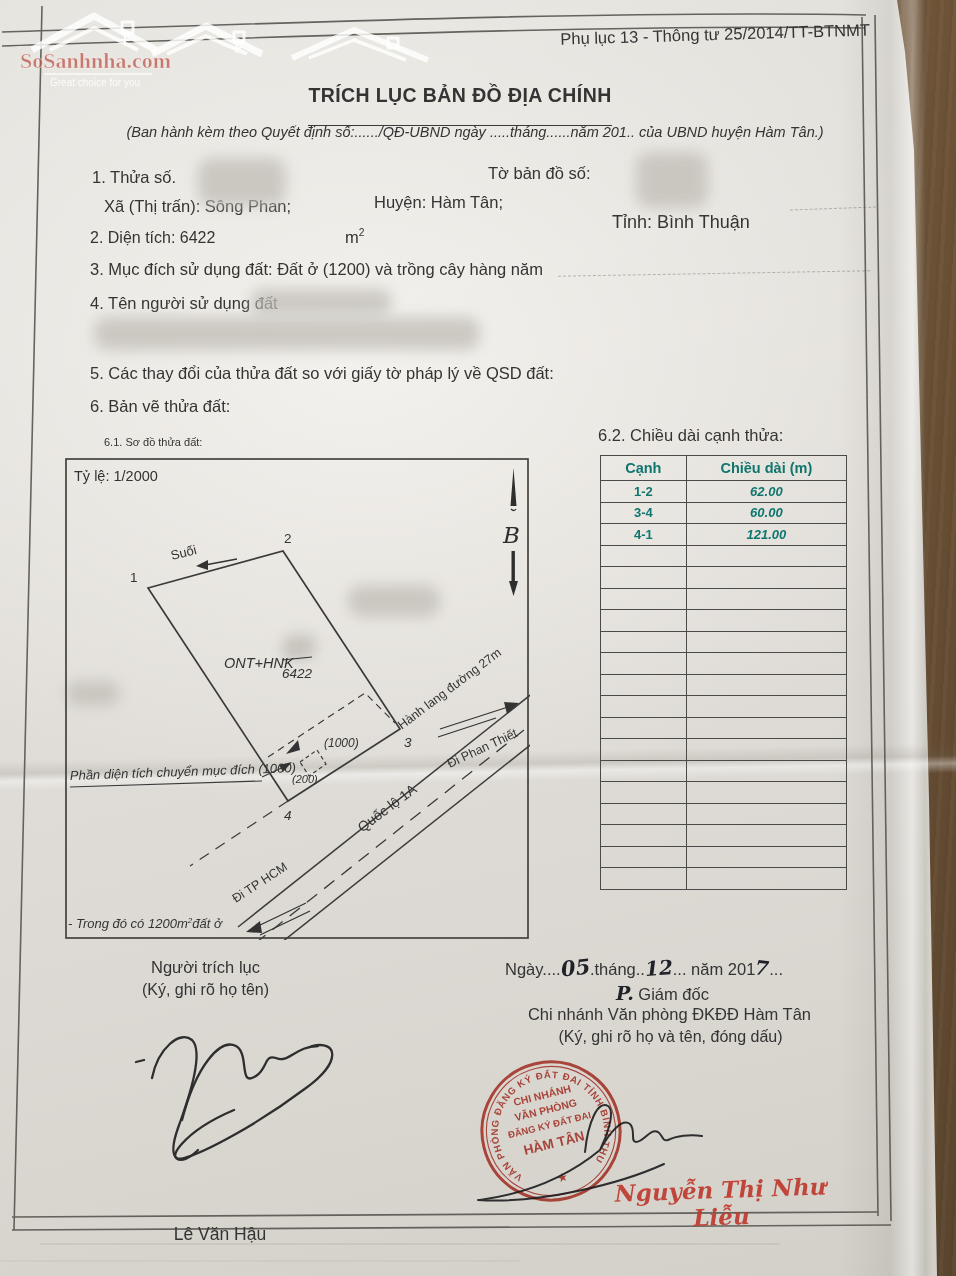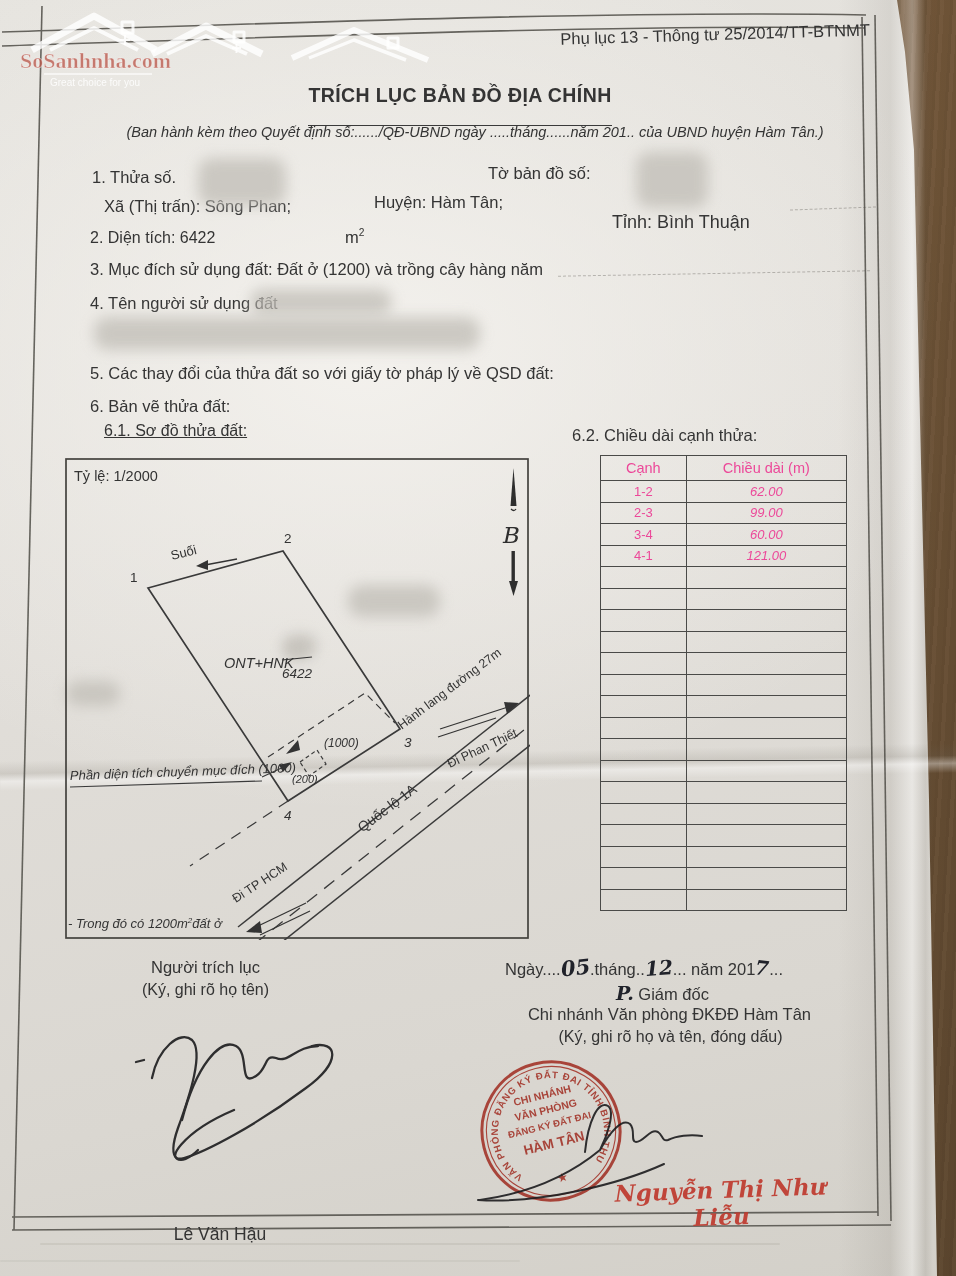--- a/index.html
+++ b/index.html
@@ -30,22 +30,22 @@
   .txt{position:absolute;white-space:nowrap;color:var(--ink);}
   .it{font-style:italic;text-align:center;}
   .ctr{text-align:center;}
   .hw{font-family:"DejaVu Serif",serif;font-style:italic;font-weight:bold;color:#20222a;}
   .blur-patch{position:absolute;background:#c2bfb8;filter:blur(7px);border-radius:14px;opacity:.78;}
   .dotline{position:absolute;border-top:1.5px dashed rgba(80,78,72,0.35);}
   sup{font-size:.62em;}
   
   .edge-table{position:absolute;left:600px;top:455px;width:247px;border-collapse:collapse;
     border:1.6px solid #3c3c3c;background:transparent;}
-  .edge-table th,.edge-table td{border:1.1px solid #4a4a48;font-weight:normal;
-    text-align:center;padding:0;font-size:13px;color:#ec4899;}
+  .edge-table th,.edge-table td{border:1.1px solid #4a4a48;font-weight:bold;
+    text-align:center;padding:0;font-size:13px;color:#0f766e;}
   .edge-table th{height:24px;font-size:14.5px;}
   .edge-table td{height:20.5px;}
   .edge-table td.val{font-style:italic;margin-top:23px;}
   .edge-table col.c1{width:86px;} .edge-table col.c2{width:161px;}
   
   .red-name{position:absolute;left:596px;top:1176px;width:250px;text-align:center;
     font-family:"DejaVu Serif",serif;font-style:italic;font-weight:bold;font-size:23px;
     color:var(--stamp);transform:rotate(-2deg);opacity:.92;}
   .wm-text{font-family:"Liberation Serif",serif;font-weight:bold;}
 </style>
@@ -81,22 +81,22 @@
 <div class="txt" style="left:374px;top:193px;font-size:16.5px;">Huyện: Hàm Tân;</div>
 <div class="txt" style="left:612px;top:189px;font-size:18px;margin-top:23px;">Tỉnh:  Bình Thuận</div>
 <div class="txt" style="left:90px;top:229px;font-size:16px;">2. Diện tích: 6422</div>
 <div class="txt" style="left:336px;top:227px;font-size:16.5px;margin-left:9px;">
   <span>m</span><sup>2</sup>
 </div>
 <div class="txt" style="left:90px;top:260px;font-size:16.5px;">3. Mục đích sử dụng đất:  Đất ở (1200) và trồng cây hàng năm</div>
 <div class="txt" style="left:90px;top:294px;font-size:16.5px;">4. Tên người sử dụng đất</div>
 <div class="txt" style="left:90px;top:364px;font-size:16.5px;">5. Các thay đổi của thửa đất so với giấy tờ pháp lý về QSD đất:</div>
 <div class="txt" style="left:90px;top:397px;font-size:16.5px;">6. Bản vẽ thửa đất:</div>
-<div class="txt" style="left:104px;top:422px;font-size:16px;text-decoration:underline;">6.1. Sơ đồ thửa đất:</div>
-<div class="txt" style="left:572px;top:426px;font-size:16.5px;">6.2. Chiều dài cạnh thửa:</div>
+<div class="txt" style="left:104px;top:436px;font-size:11px;">6.1. Sơ đồ thửa đất:</div>
+<div class="txt" style="left:598px;top:426px;font-size:16.5px;">6.2. Chiều dài cạnh thửa:</div>
 
 <div class="dotline" style="left:558px;top:273px;width:312px;transform:rotate(-1deg);"></div>
 <div class="dotline" style="left:790px;top:208px;width:86px;transform:rotate(-2deg);"></div>
 
 <div class="blur-patch" style="left:198px;top:158px;width:88px;height:48px;"></div>
 <div class="blur-patch" style="left:636px;top:152px;width:72px;height:56px;"></div>
 <div class="blur-patch" style="left:250px;top:289px;width:142px;height:26px;"></div>
 <div class="blur-patch" style="left:94px;top:317px;width:386px;height:33px;"></div>
 <div class="blur-patch" style="left:348px;top:585px;width:92px;height:32px;"></div>
 <div class="blur-patch" style="left:283px;top:634px;width:34px;height:23px;"></div>
@@ -184,24 +184,20 @@
       <col class="c2">
     </colgroup>
   <tbody>
       <tr>
     <th>Cạnh</th>
     <th>Chiều dài (m)</th>
   </tr>
   <tr>
         <td>1-2</td>
         <td class="val">62.00</td>
-      </tr>
-  <tr>
-        <td>2-3</td>
-        <td class="val">99.00</td>
       </tr>
   <tr>
         <td>3-4</td>
         <td class="val">60.00</td>
       </tr>
   <tr>
         <td>4-1</td>
         <td class="val">121.00</td>
       </tr>
   <tr>

